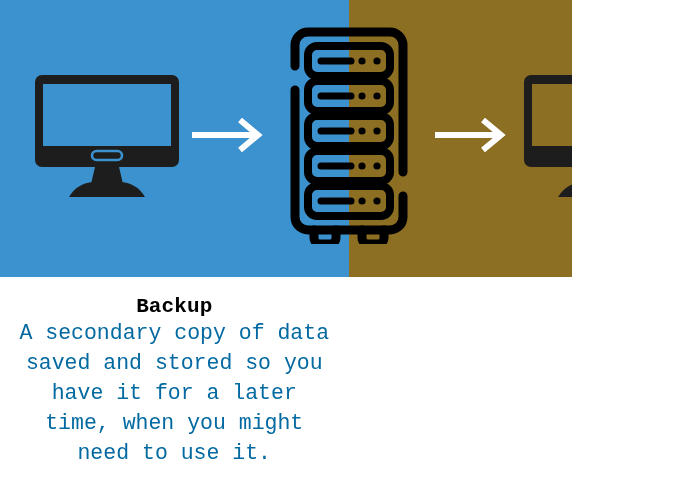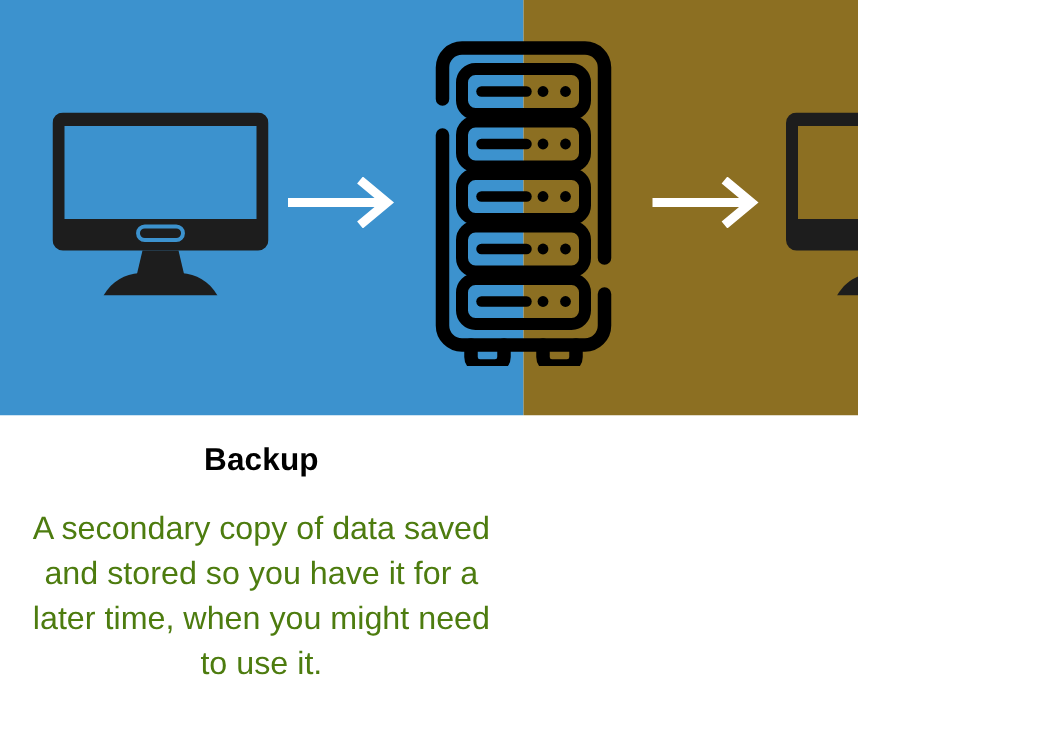--- a/index.html
+++ b/index.html
@@ -9,20 +9,21 @@
   }
   body {
     font-family: "Liberation Sans", sans-serif;
   }
   #infographic {
     position: relative;
     width: 572px;
     height: 487px;
     background: #ffffff;
     overflow: hidden;
+    font-family: Liberation Mono, monospace;
   }
 
   
   .band {
     position: absolute;
     top: 0;
     left: 0;
     width: 697px;
     height: 277px;
     display: flex;
@@ -83,22 +84,21 @@
   .col-title {
     font-size: 21px;
     font-weight: bold;
     color: #000000;
     margin-top: 18px;
     letter-spacing: 0.1px;
   }
   .col-body {
     font-size: 21.5px;
     line-height: 30px;
-    color: #4d7c0f;
-    margin-top: 18px;
+    color: #0369a1;
     font-weight: normal;
   }
   .right-col .col-body { padding: 0 8px; }
 </style>
 </head>
 <body>
 
 <div id="infographic">
 
   <div class="band">

